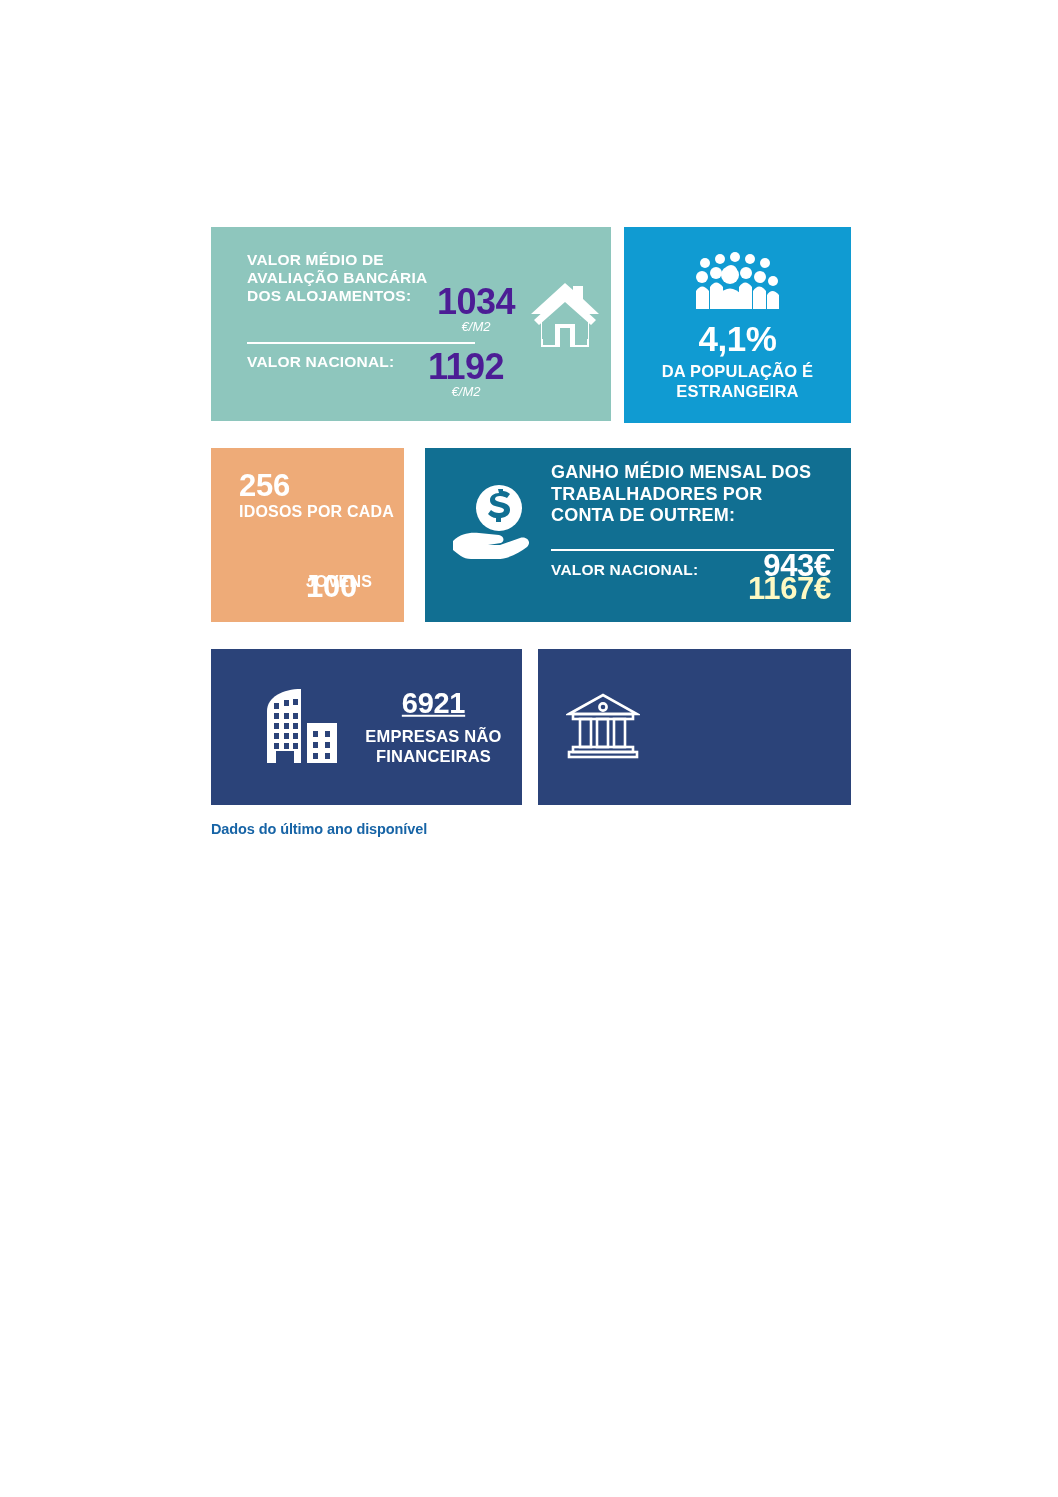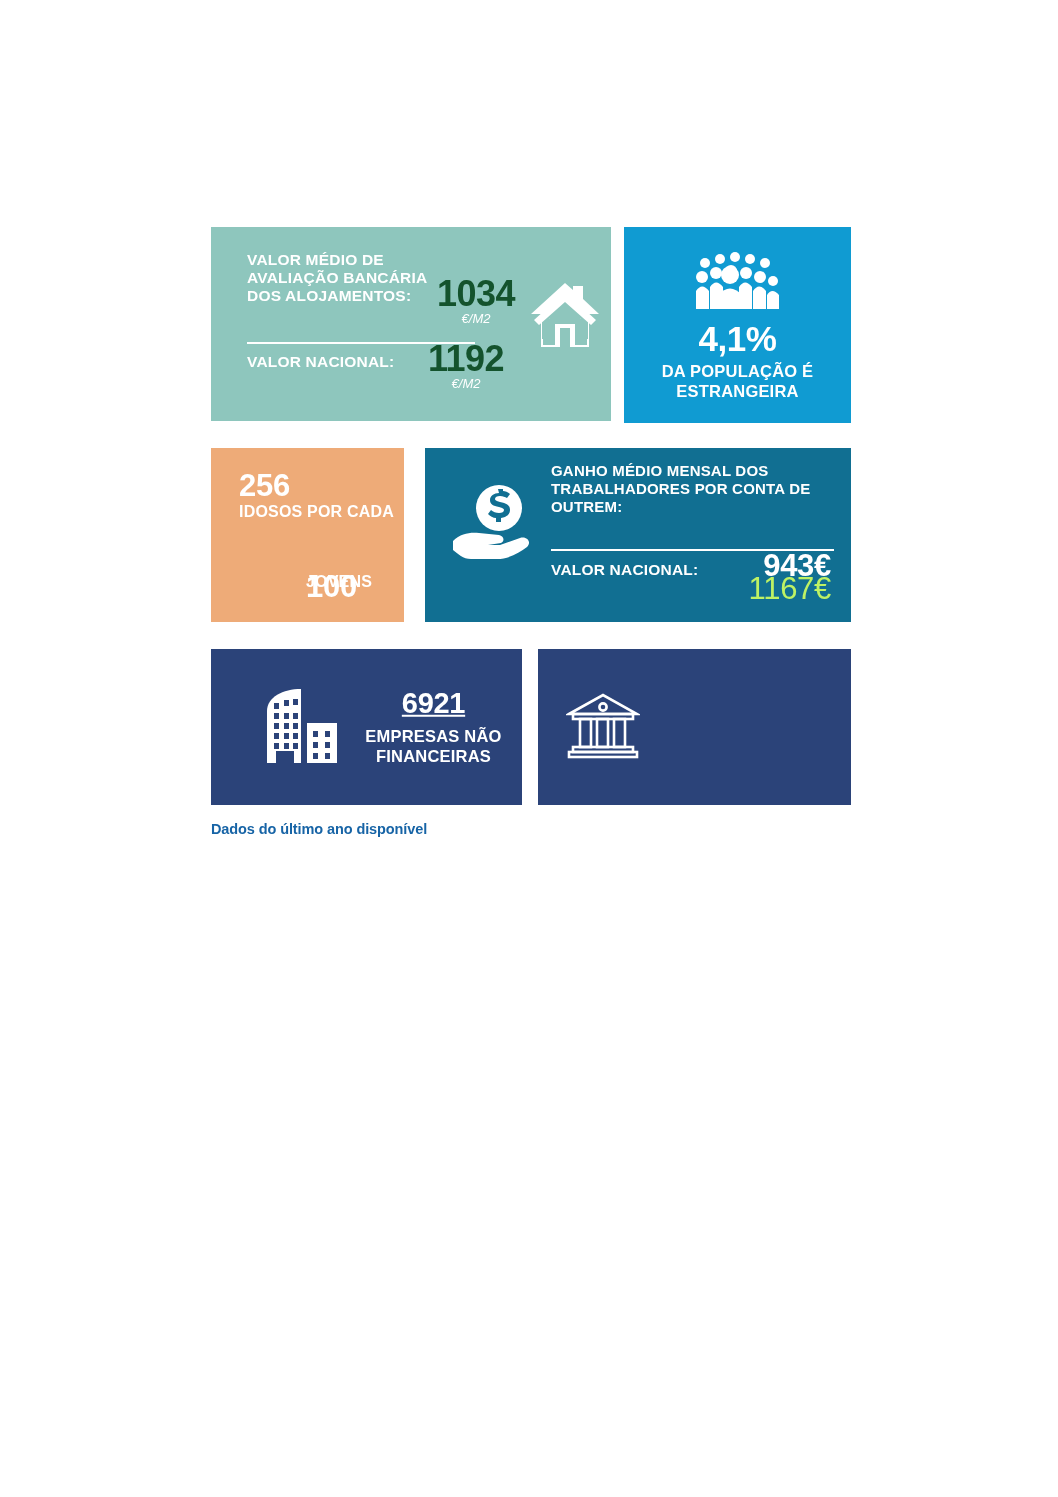--- a/index.html
+++ b/index.html
@@ -68,22 +68,23 @@
     position: absolute;
     left: 205px;
     top: 50px;
     text-align: center;
     width: 120px;
   }
   .big-num {
     font-size: 36px;
     font-weight: bold;
     line-height: 0.95;
-    color: #14532d;
+    color: #4c1d95;
     letter-spacing: -0.5px;
+    margin-top: 8px;
   }
   .unit {
     font-size: 13px;
     font-weight: normal;
     color: #ffffff;
     line-height: 1.1;
     margin-top: 1px;
     font-style: italic;
   }
   .hr-white {
@@ -213,21 +214,21 @@
   .hand-icon {
     position: absolute;
     left: 28px;
     top: 36px;
   }
   .earn-lbl {
     position: absolute;
     left: 126px;
     top: 14px;
     width: 270px;
-    font-size: 15px;
+    font-size: 18px;
     font-weight: bold;
     line-height: 1.2;
     letter-spacing: 0.2px;
     color: #ffffff;
   }
   .earn-num1 {
     position: absolute;
     right: 20px;
     top: 58px;
     font-size: 31px;
@@ -249,22 +250,22 @@
     font-weight: bold;
     line-height: 1.2;
     letter-spacing: 0.2px;
     color: #ffffff;
   }
   .earn-num2 {
     position: absolute;
     right: 20px;
     top: 123px;
     font-size: 31px;
-    font-weight: normal;
-    color: #bef264;
+    font-weight: bold;
+    color: #fef9c3;
     letter-spacing: -0.3px;
     margin-left: 8px;
   }
 
   
   .card-navy {
     top: 649px;
     height: 156px;
     background: #2b4379;
   }

